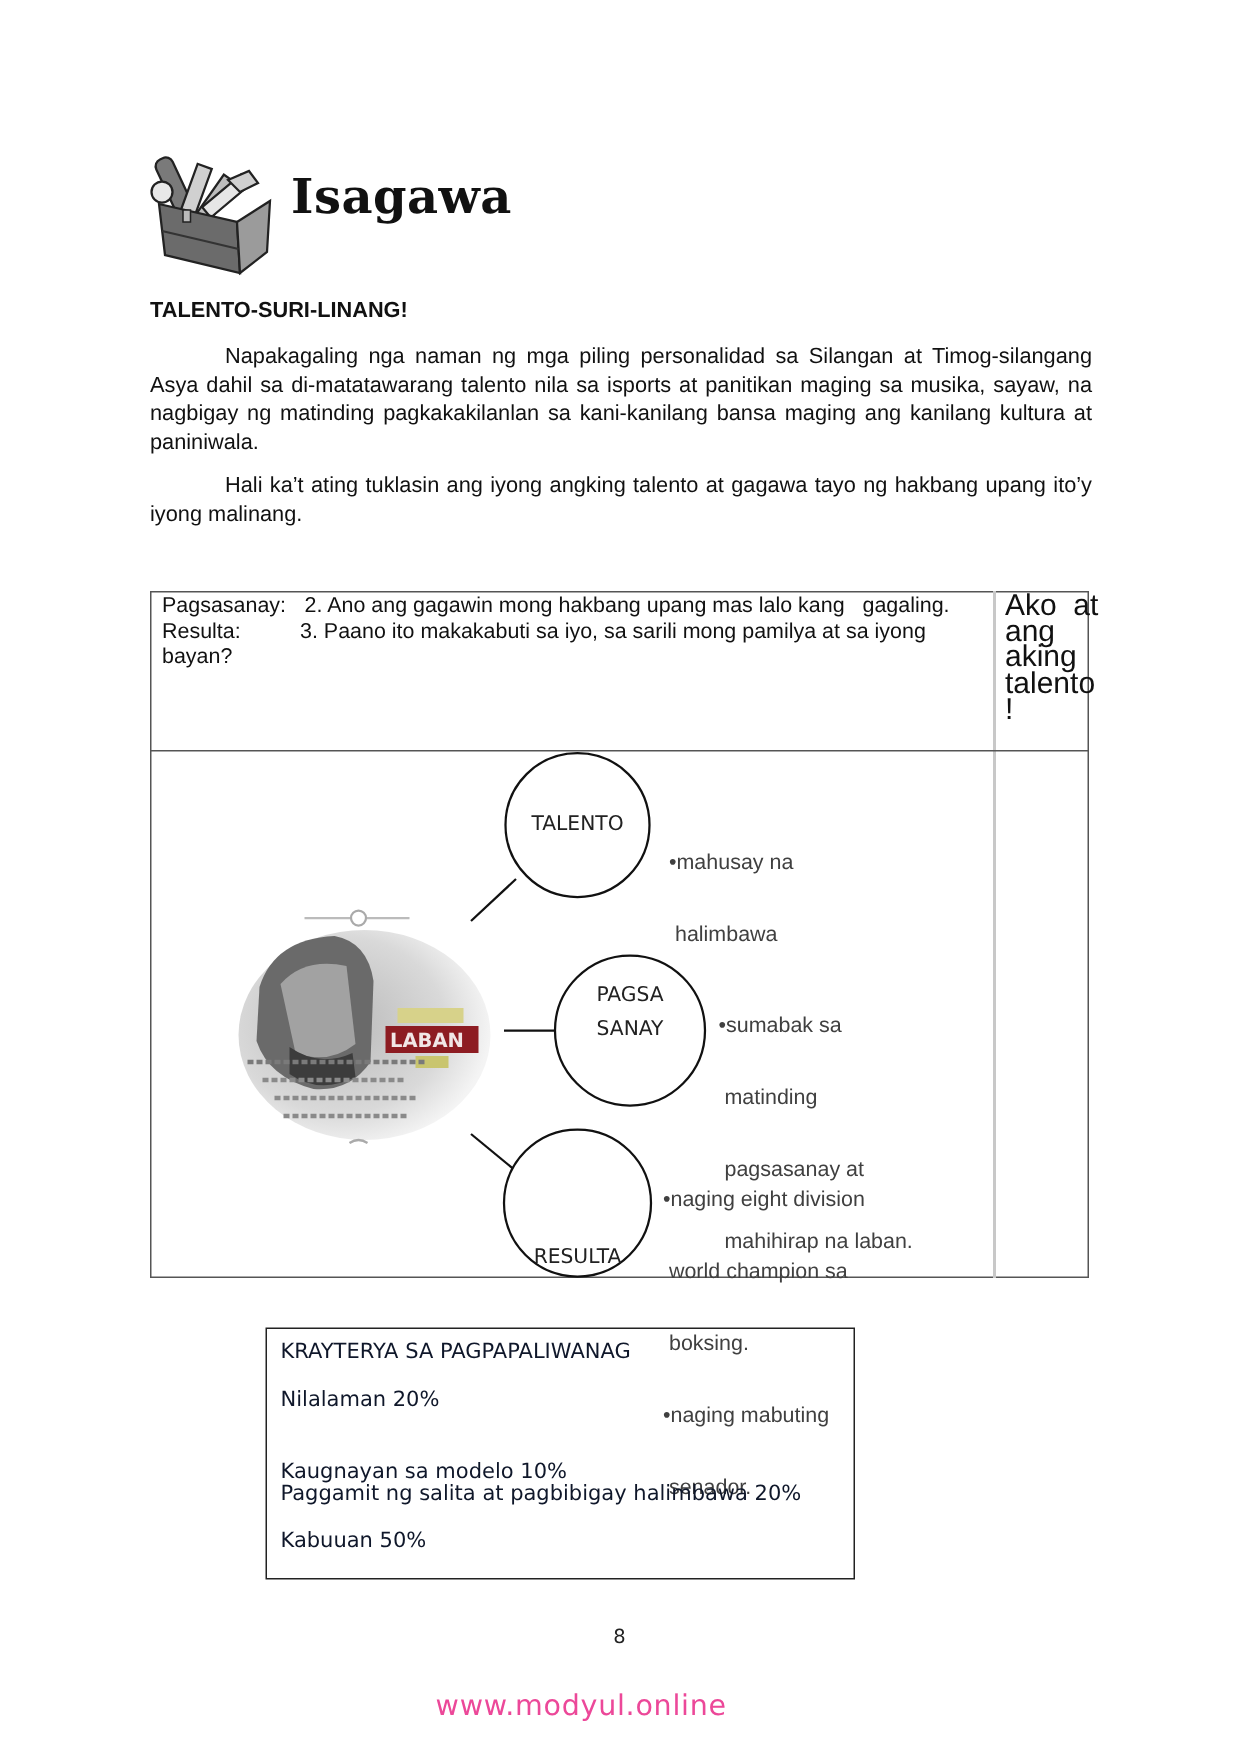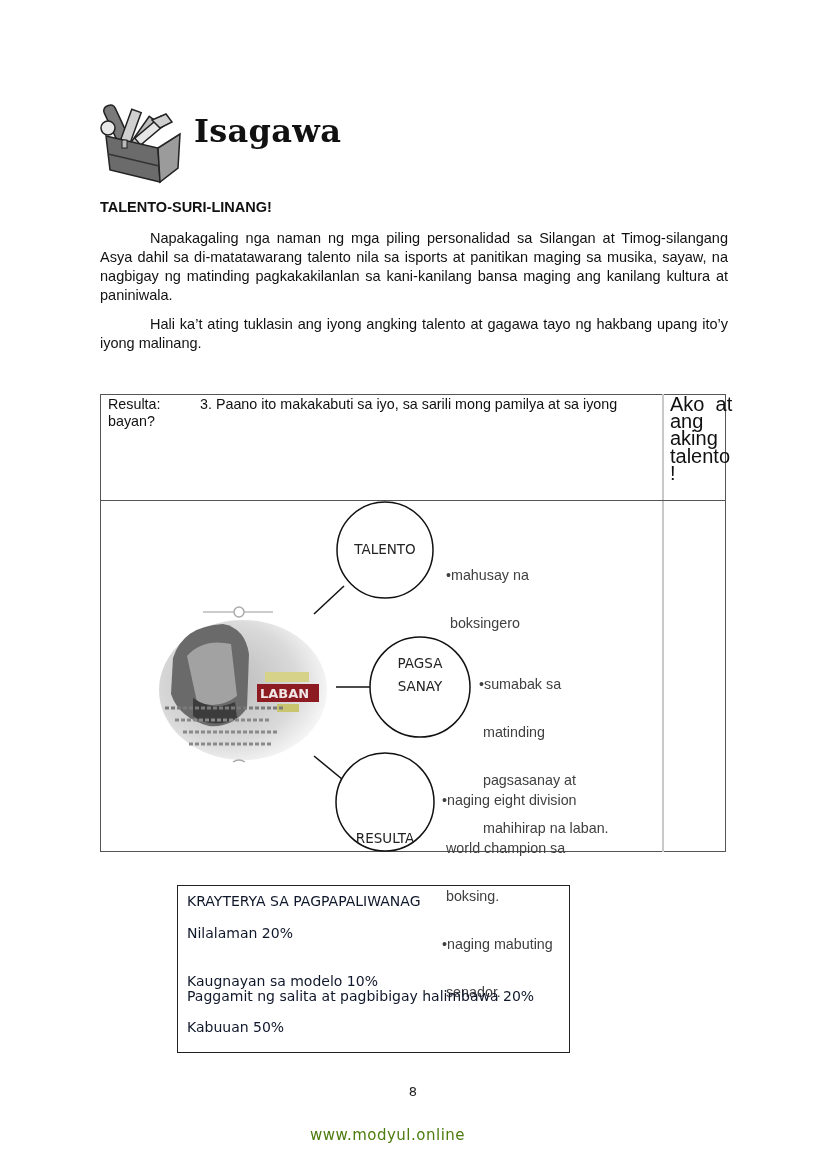--- a/index.html
+++ b/index.html
@@ -27,21 +27,21 @@
 
   .diagram { left: 100px; top: 500px; width: 562px; height: 352px; }
   .circle-label { font-family: "DejaVu Sans", sans-serif; font-size: 13.5px; color: #222; text-align: center; line-height: 23px; }
   .bullet-text { font-size: 14.3px; line-height: 16px; color: #404040; }
 
   
   .criteria { left: 177px; top: 885px; width: 393px; height: 168px; border: 1px solid #222; box-sizing: border-box; }
   .crit-line { left: 187px; font-family: "DejaVu Sans", sans-serif; font-size: 14px; color: #0f172a; }
 
   .page-num { left: 0; width: 826px; top: 1084px; text-align: center; font-family: "DejaVu Sans", sans-serif; font-size: 13px; color: #222; }
-  .watermark { left: 0; width: 775px; top: 1126px; text-align: center; font-family: "DejaVu Sans", sans-serif; font-size: 15px; color: #4d7c0f; letter-spacing: 0.5px; }
+  .watermark { left: 0; width: 775px; top: 1126px; text-align: center; font-family: "DejaVu Sans", sans-serif; font-size: 19px; color: #ec4899; letter-spacing: 0.5px; }
 </style>
 </head>
 <body>
 
 <div class="abs toolbox">
   <svg width="92" height="92" viewBox="0 0 92 92">
 
     <rect x="14" y="8" width="12" height="40" rx="5" fill="#7a7a7a" stroke="#222" stroke-width="1.5" transform="rotate(-25 20 28)"></rect>
     <circle cx="12" cy="32" r="7" fill="#e8e8e8" stroke="#222" stroke-width="1.5"></circle>
     <rect x="30" y="14" width="10" height="34" fill="#d0d0d0" stroke="#222" stroke-width="1.5" transform="rotate(20 35 30)"></rect>
@@ -60,20 +60,21 @@
 <div class="abs section-heading">TALENTO-SURI-LINANG!</div>
 
 <div class="abs para p1"><span class="indent"></span><span>Napakagaling nga naman ng mga piling personalidad sa Silangan at Timog-silangang Asya dahil sa di-matatawarang talento nila sa isports at panitikan maging sa musika, sayaw, na nagbigay ng matinding pagkakakilanlan sa kani-kanilang bansa maging ang kanilang kultura at paniniwala.</span></div>
 <div class="abs para p2"><span class="indent"></span><span>Hali ka’t ating tuklasin ang iyong angking talento at gagawa tayo ng hakbang upang ito’y iyong malinang.</span></div>
 
 <div class="abs table"></div>
 <div class="abs col-div"></div>
 <div class="abs row-div"></div>
 
 <div class="abs instr">
+  <div><span class="lbl" style="width:95px">Pagsasanay:</span><span style="white-space:pre">2. Ano ang gagawin mong hakbang upang mas lalo kang   gagaling.</span></div>
   <div><span class="lbl" style="width:92px">Resulta:</span><span>3. Paano ito makakabuti sa iyo, sa sarili mong pamilya at sa iyong bayan?</span></div>
 </div>
 
 <div class="abs side">
   <div style="white-space:pre">Ako  at</div>
   <div>ang</div>
   <div>aking</div>
   <div>talento</div>
   <div>!</div>
 </div>
@@ -119,21 +120,21 @@
 
   <div class="abs circle-label" style="left:237px;top:38px;width:96px;">TALENTO</div>
   <div class="abs circle-label" style="left:270px;top:152px;width:100px;">
     <div>PAGSA</div>
     <div>SANAY</div>
   </div>
   <div class="abs circle-label" style="left:236px;top:290px;width:98px;margin-top:37px;">RESULTA</div>
 
   <div class="abs bullet-text" style="left:346px;top:35px;white-space:pre;">
     <div>•mahusay na</div>
-    <div> boksingero</div>
+    <div> halimbawa</div>
   </div>
   <div class="abs bullet-text" style="left:379px;top:144px;white-space:pre;">
     <div>•sumabak sa</div>
     <div> matinding</div>
     <div> pagsasanay at</div>
     <div> mahihirap na laban.</div>
   </div>
   <div class="abs bullet-text" style="left:342px;top:260px;white-space:pre;">
     <div>•naging eight division</div>
     <div> world champion sa</div>

